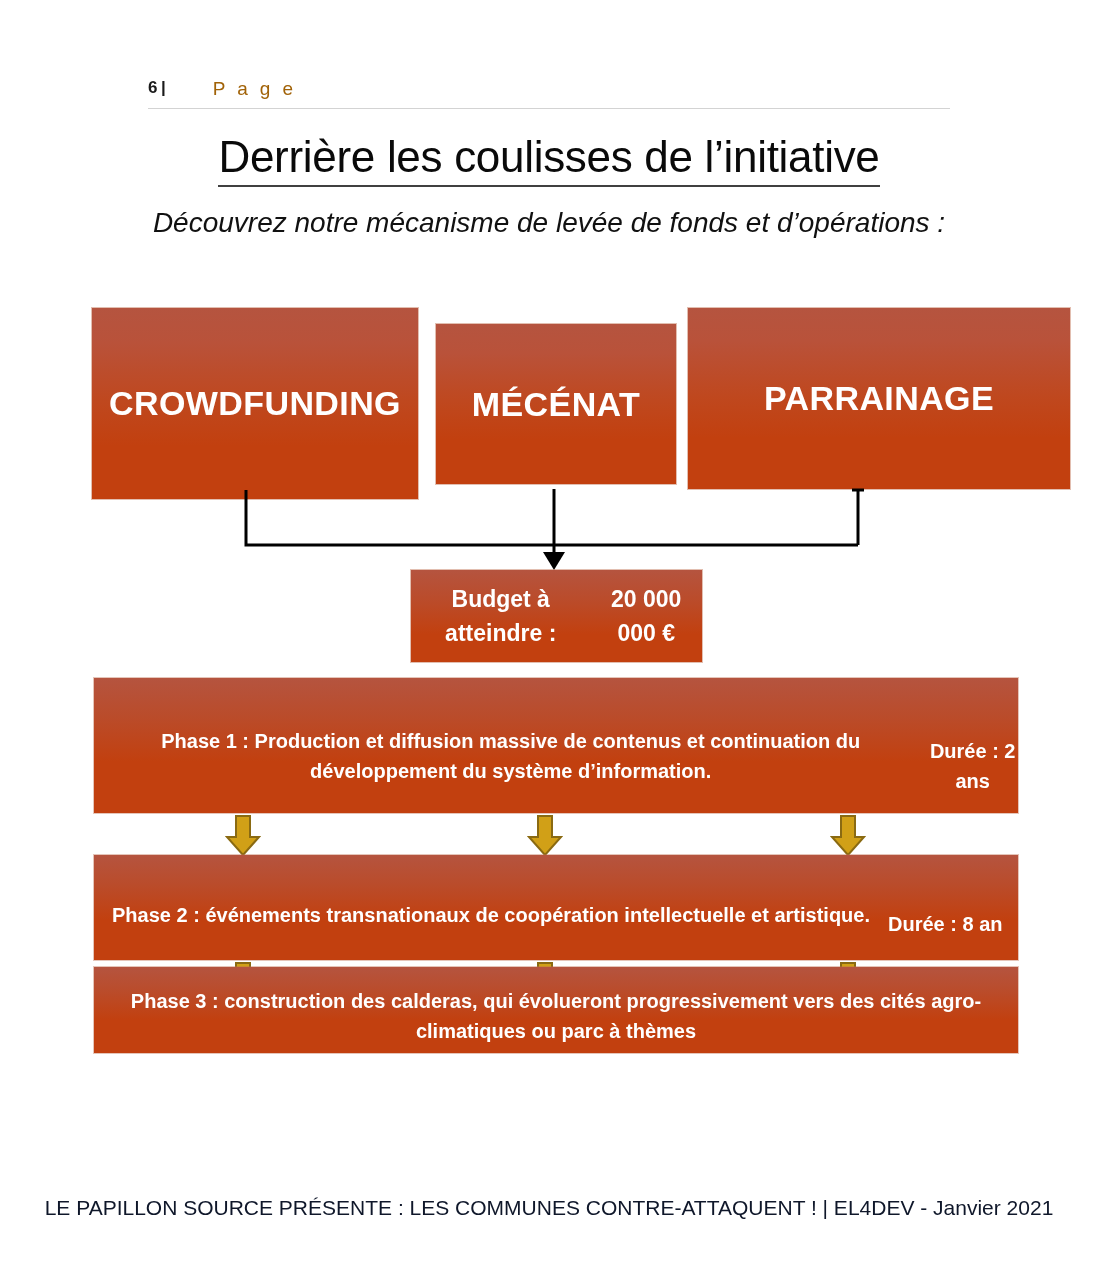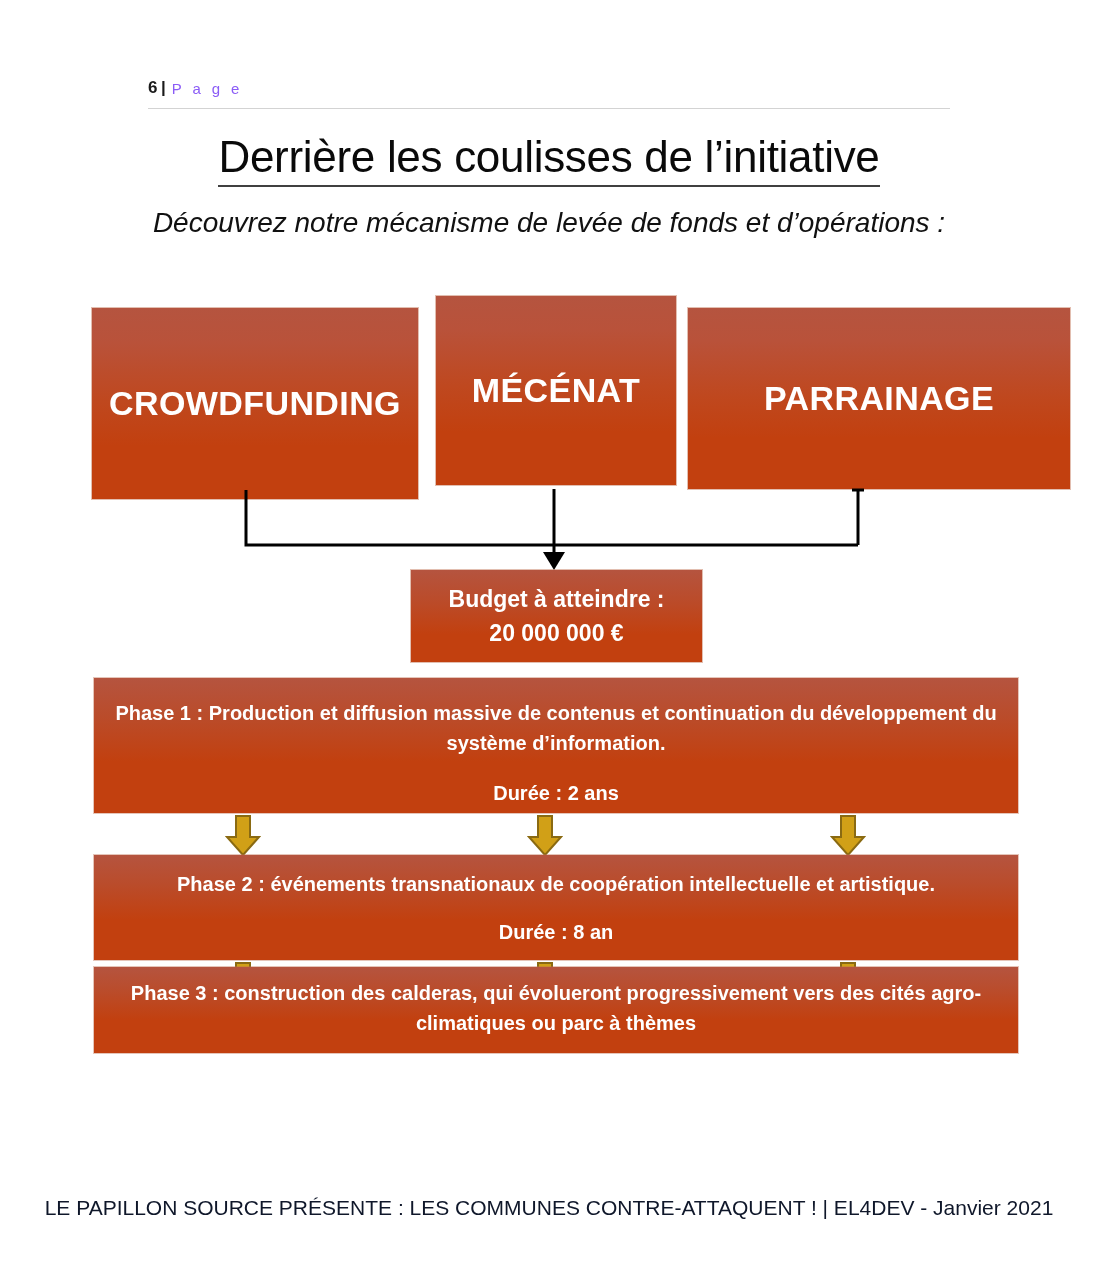--- a/index.html
+++ b/index.html
@@ -43,24 +43,25 @@
     line-height: 20px;
   }
   .hdr-bar {
     font-size: 17px;
     font-weight: bold;
     color: #1a1a1a;
     margin: 0 6px 0 3px;
     line-height: 20px;
   }
   .hdr-page {
-    font-size: 15px;
+    font-size: 19px;
     letter-spacing: 3.4px;
-    color: #8b5cf6;
+    color: #a16207;
     line-height: 21px;
+    margin-left: 41px;
   }
 
   
   .doc-title {
     position: absolute;
     left: 0;
     top: 132px;
     width: 1098px;
     text-align: center;
     font-family: "Liberation Sans Narrow", "Liberation Sans", sans-serif;
@@ -105,33 +106,33 @@
     justify-content: center;
     color: #ffffff;
     font-family: "Liberation Sans Narrow", "Liberation Sans", sans-serif;
     font-weight: bold;
     font-size: 34px;
     letter-spacing: 0.4px;
     text-align: center;
   }
 
   #src-crowdfunding { left: 92px;  top: 308px; width: 326px; height: 191px; }
-  #src-mecenat      { left: 436px; top: 296px; width: 240px; height: 189px; }
+  #src-mecenat      { left: 436px; top: 324px; width: 240px; height: 160px; }
   #src-parrainage   { left: 688px; top: 308px; width: 382px; height: 181px; }
 
   .budget-box {
     position: absolute;
     left: 411px;
     top: 570px;
     width: 291px;
     height: 92px;
     background: linear-gradient(to bottom, #b5543f 0%, #bb4b29 35%, #c2400f 70%, #c2400f 100%);
     box-shadow: 0 0 0 1px rgba(190,110,80,0.45);
     display: flex;
-    flex-direction: column;
+    flex-direction: row;
     align-items: center;
     justify-content: center;
     color: #ffffff;
     font-family: "Liberation Sans Narrow", "Liberation Sans", sans-serif;
     font-weight: bold;
     font-size: 23px;
     line-height: 34px;
     text-align: center;
   }
 
@@ -151,21 +152,21 @@
     width: 924px;
     background: linear-gradient(to bottom, #b5543f 0%, #ba4c2b 28%, #c2400f 62%, #c2400f 100%);
     box-shadow: 0 0 0 1px rgba(190,110,80,0.4);
     color: #ffffff;
     font-family: "Liberation Sans Narrow", "Liberation Sans", sans-serif;
     font-weight: bold;
     font-size: 20px;
     line-height: 30px;
     text-align: center;
     display: flex;
-    flex-direction: column;
+    flex-direction: row;
     align-items: center;
     justify-content: flex-start;
     box-sizing: border-box;
   }
   #phase-1 { top: 678px;  height: 135px; padding-top: 20px; }
   #phase-2 { top: 855px;  height: 105px; padding-top: 14px; }
   #phase-3 { top: 967px; height: 86px;  padding-top: 11px; }
 
   .phase-main { display: block; padding: 0 18px; }
   .phase-duration { display: block; margin-top: 20px; }

